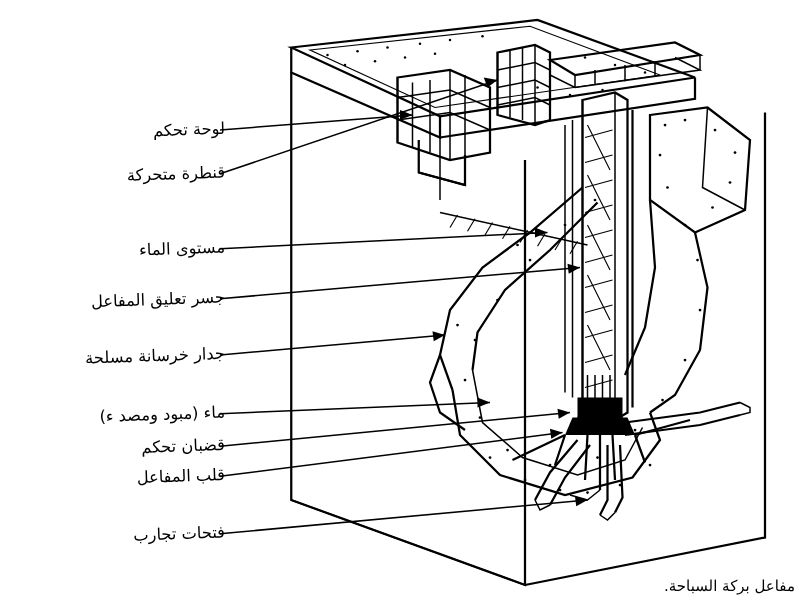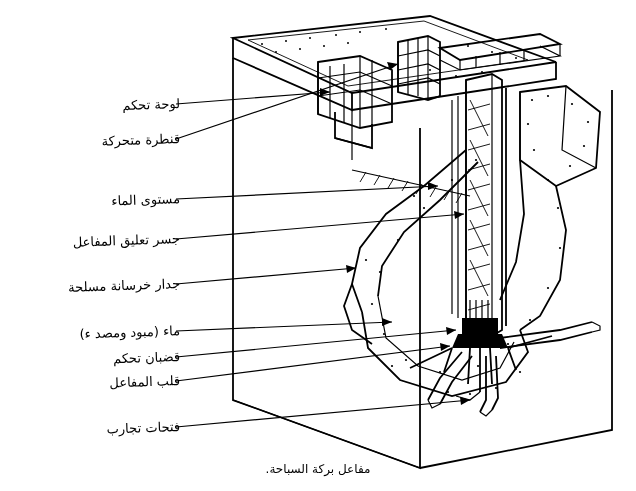--- a/index.html
+++ b/index.html
@@ -31,21 +31,20 @@
     text-align: right;
     white-space: nowrap;
     transform: rotate(-2deg);
     transform-origin: right center;
   }
   .caption {
     position: absolute;
     left: 0;
     right: 0;
     top: 462px;
-    text-align: center;
     font-family: "DejaVu Sans", sans-serif;
     font-size: 12px;
     color: #000000;
     direction: rtl;
   }
   svg { display: block; }
   .ln { fill: none; stroke: #000; stroke-width: 1.2; }
   .ln2 { fill: none; stroke: #000; stroke-width: 1.8; }
   .thin { fill: none; stroke: #000; stroke-width: 0.9; }
   .dots { fill: #000; }

